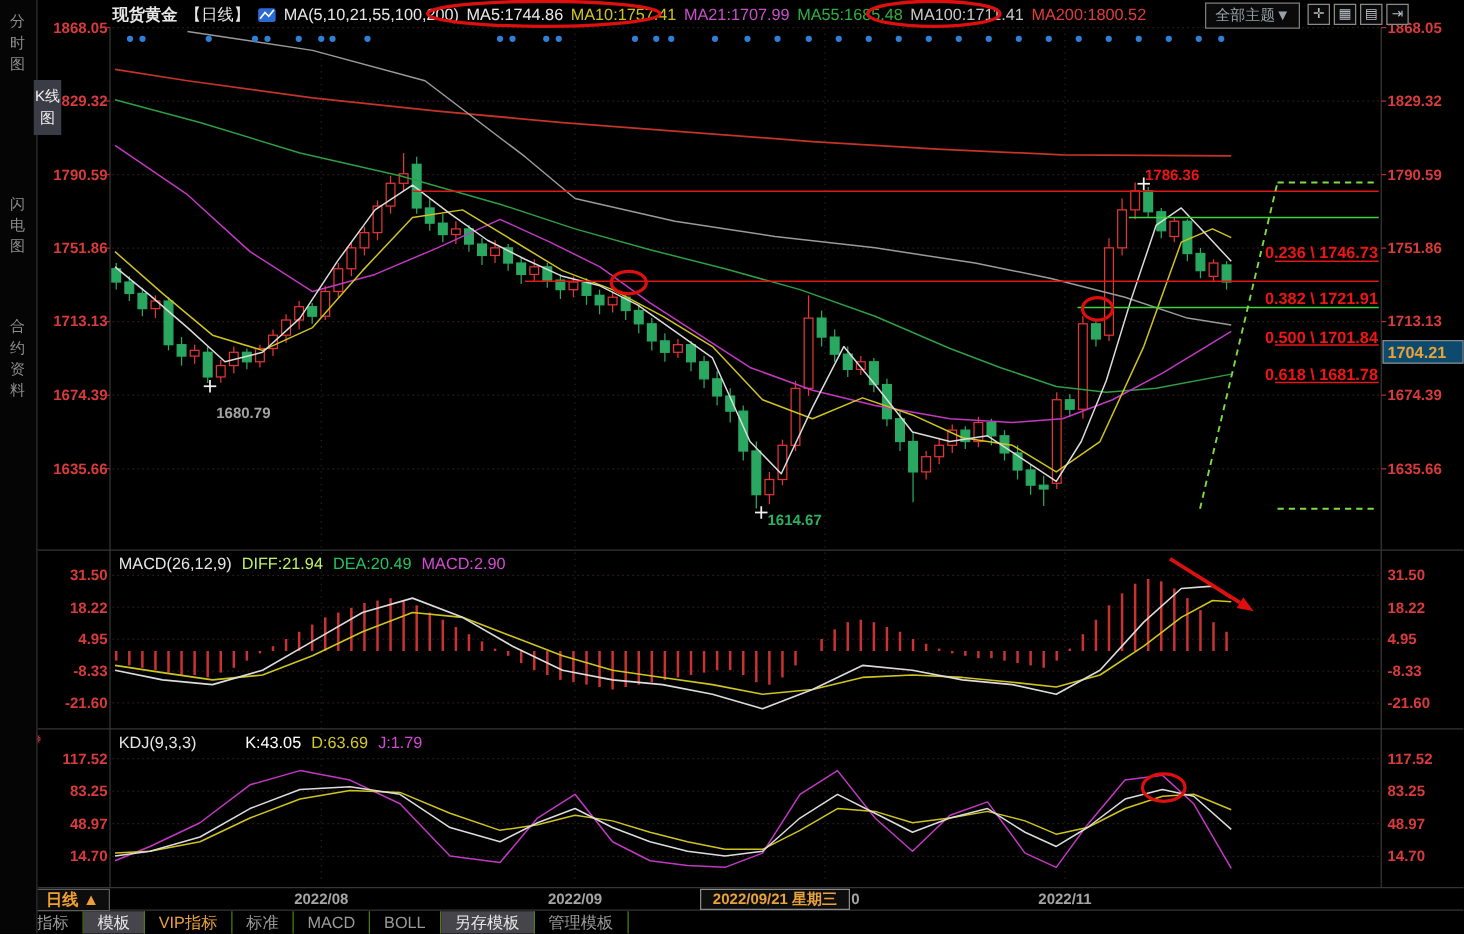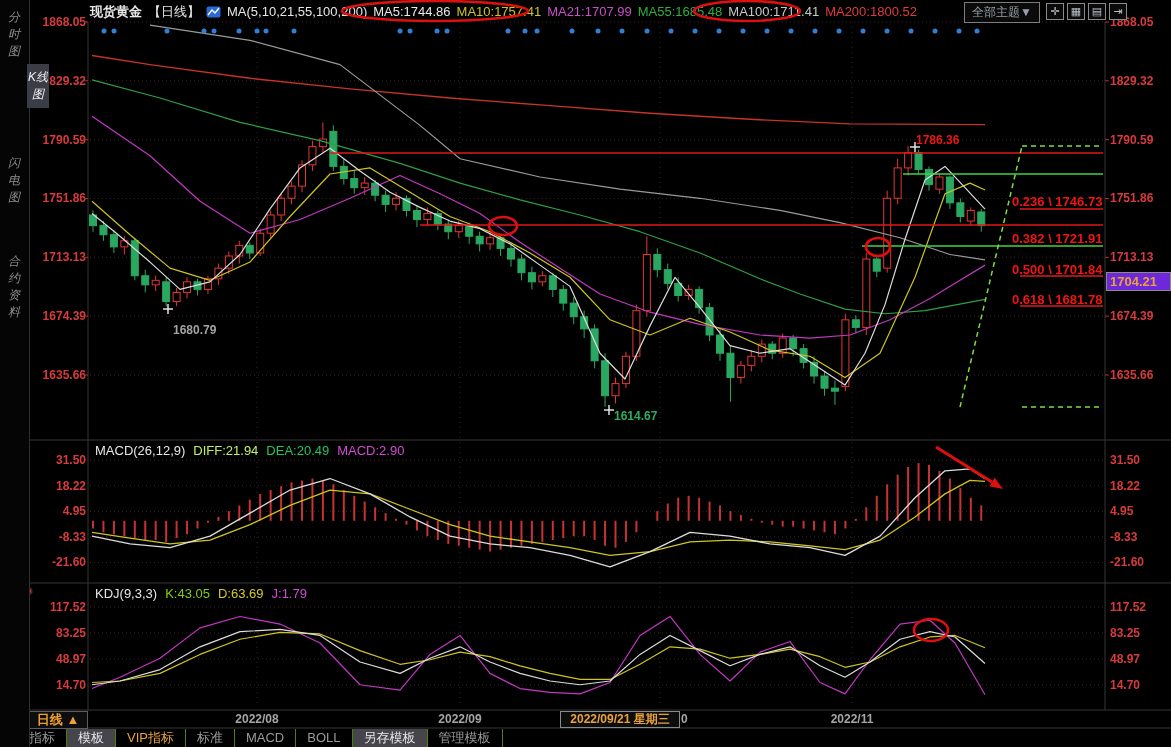--- a/index.html
+++ b/index.html
@@ -11,27 +11,27 @@
   #base-svg{z-index:1;}
   #annot-svg{z-index:5;}
   #header{left:90px;top:3px;height:18px;font-size:13px;color:#e6e6e6;white-space:nowrap;z-index:3;}
   #header span{margin-right:6px;}
   .theme-btn{right:131px;top:2px;border:1px solid #7d7d7d;color:#9aa0a8;font-size:12px;
      padding:1px 7px;background:#0a0a0a;z-index:3;}
   .tool-btn{top:3px;width:16px;height:15px;border:1px solid #8a8a8a;color:#b8bec6;font-size:11px;
      line-height:15px;text-align:center;background:#0a0a0a;z-index:3;}
   #sidebar{left:0;top:0;width:29px;height:747px;background:#050505;border-right:1px solid #303030;z-index:4;}
   .side-tab{position:absolute;left:3px;width:22px;padding:5px 0;color:#8d8d8d;font-size:12px;
-     line-height:17px;text-align:center;word-break:break-all;font-style:italic;}
+     line-height:17px;text-align:center;word-break:break-all;}
   .side-tab.on{background:#3a3d45;color:#f0f0f0;}
   .axis-l{left:30px;width:56px;text-align:right;}
   .axis-r{left:1110px;text-align:left;}
   .fib{font-size:13px;font-weight:bold;color:#ee1515;white-space:nowrap;z-index:3;}
   .pt-label{font-size:12px;font-weight:bold;white-space:nowrap;z-index:3;}
-  #price-box{left:1106px;top:272px;width:60px;height:17px;border:1px solid #8a8a8a;background:#6d28d9;
+  #price-box{left:1106px;top:272px;width:60px;height:17px;border:1px solid #8a8a8a;background:#0c4a6e;
      color:#e8a23c;font-size:13px;font-weight:bold;text-align:left;padding-left:3px;line-height:17px;z-index:3;}
   .panel-legend{font-size:13px;white-space:nowrap;z-index:3;}
   .panel-legend span{margin-right:8px;}
   #time-axis .month{position:absolute;transform:translateX(-50%);color:#a5a5a5;font-size:12px;font-weight:bold;}
   #cross-box{left:560px;top:711px;width:118px;height:15px;border:1px solid #8a8a8a;background:#0d0d0d;
      color:#e8a23c;font-size:12px;font-weight:bold;text-align:center;line-height:15px;z-index:3;}
   #cross-suffix{left:681px;top:712px;color:#a5a5a5;font-size:12px;font-weight:bold;z-index:3;}
   #period-box{left:28px;top:711px;width:58px;height:16px;border:1px solid #5d5d5d;background:#0d0d0d;
      color:#f0a030;font-size:13px;font-weight:bold;text-align:center;line-height:16px;z-index:3;}
   #bottom-tabs{left:18px;top:729px;height:18px;display:flex;z-index:3;}
@@ -458,21 +458,21 @@
     <div class="abs fib" style="left: 1012px; top: 262px;">0.500 \ 1701.84</div>
     <div class="abs fib" style="left: 1012px; top: 292px;">0.618 \ 1681.78</div>
   </div>
 <div id="point-labels">
     <div class="abs pt-label" style="left: 173px; top: 323px; color: #a3a3a3;">1680.79</div>
     <div class="abs pt-label" style="left: 614px; top: 409px; color: rgb(47, 174, 95);">1614.67</div>
     <div class="abs pt-label" style="left: 916px; top: 133px; color: rgb(238, 21, 21);">1786.36</div>
   </div>
 
 <div id="macd-legend" class="abs panel-legend" style="left:95px;top:443px;"><span style="color: rgb(230, 230, 230);">MACD(26,12,9)</span><span style="color: #bef264;">DIFF:21.94</span><span style="color: #22c55e;">DEA:20.49</span><span style="color: rgb(212, 74, 212);">MACD:2.90</span></div>
-<div id="kdj-legend" class="abs panel-legend" style="left:95px;top:586px;"><span style="color: rgb(230, 230, 230);">KDJ(9,3,3)</span><span style="color: #84cc16;">K:43.05</span><span style="color: rgb(214, 202, 40);">D:63.69</span><span style="color: rgb(212, 74, 212);">J:1.79</span></div>
+<div id="kdj-legend" class="abs panel-legend" style="left:95px;top:586px;"><span style="color: rgb(230, 230, 230);">KDJ(9,3,3)</span><span style="color: #ffffff; margin-left: 31px;">K:43.05</span><span style="color: rgb(214, 202, 40);">D:63.69</span><span style="color: rgb(212, 74, 212);">J:1.79</span></div>
 <div id="kdj-gear" class="abs">✺</div>
 
 <div id="time-axis">
     <div class="abs month" style="left: 257px; top: 712px;">2022/08</div>
     <div class="abs month" style="left: 460px; top: 712px;">2022/09</div>
     <div class="abs month" style="left: 852px; top: 712px;">2022/11</div>
   </div>
 <div id="cross-box" class="abs">2022/09/21 星期三</div>
 <div id="cross-suffix" class="abs">0</div>
 

